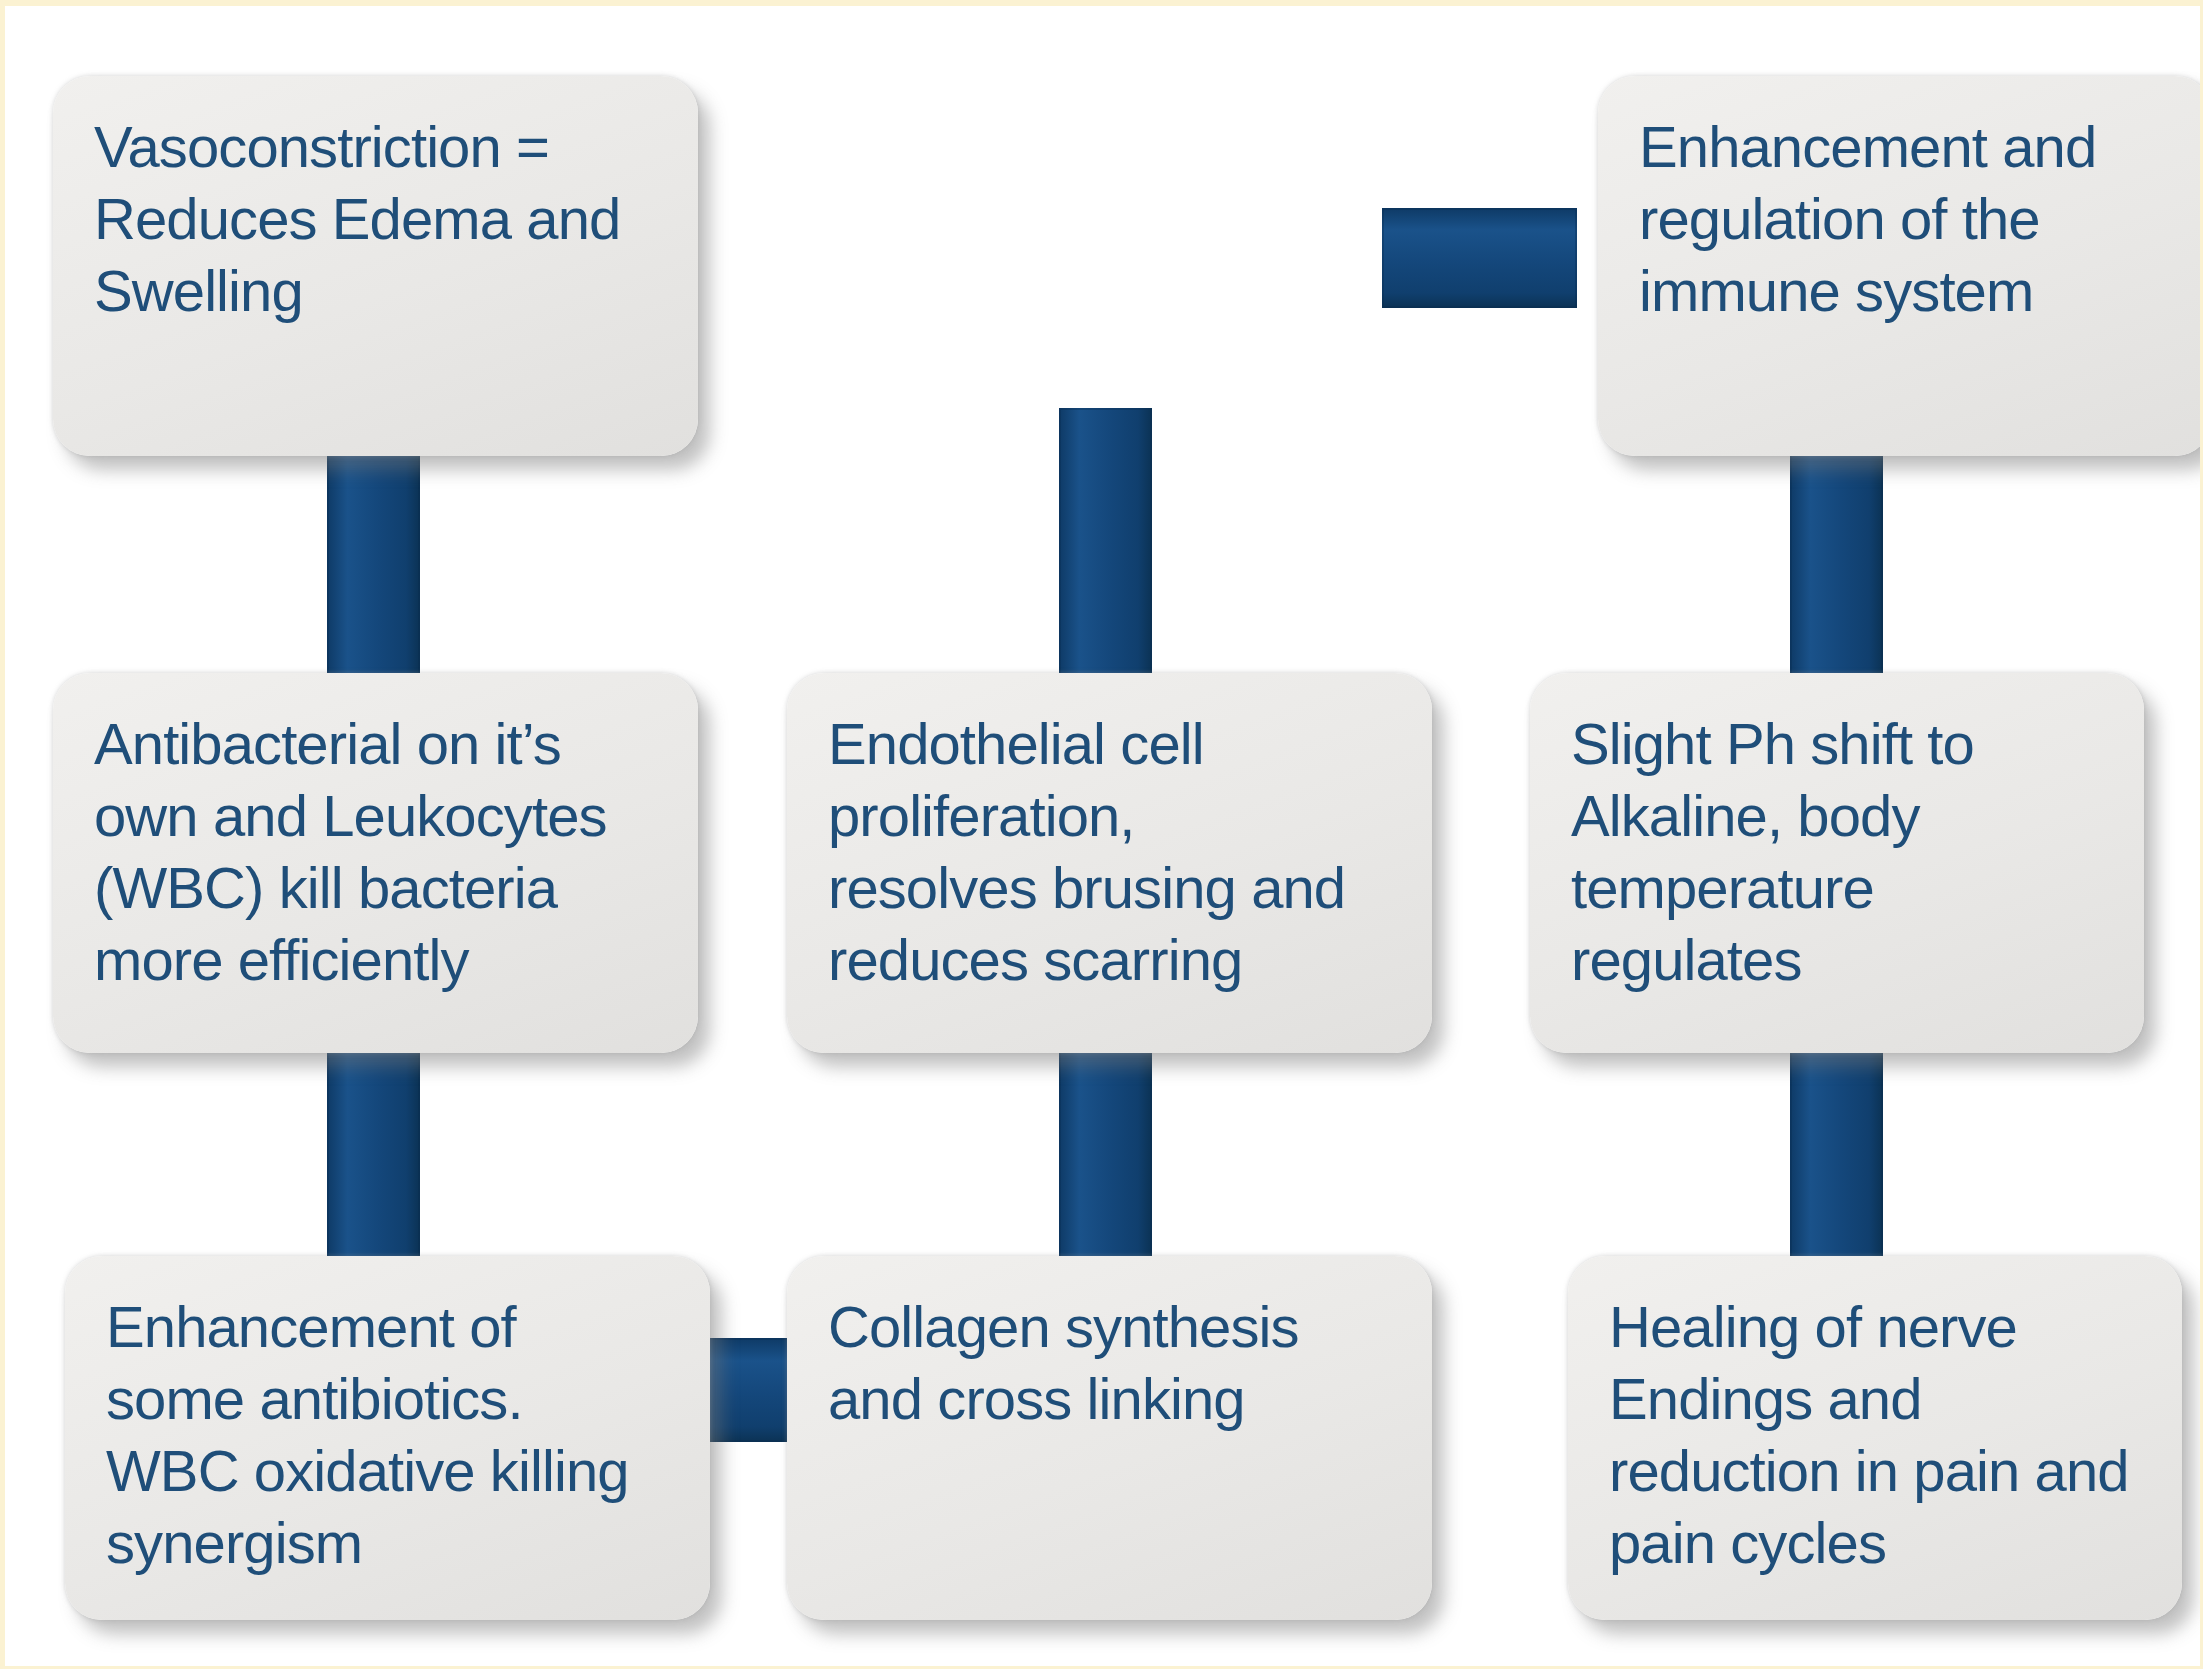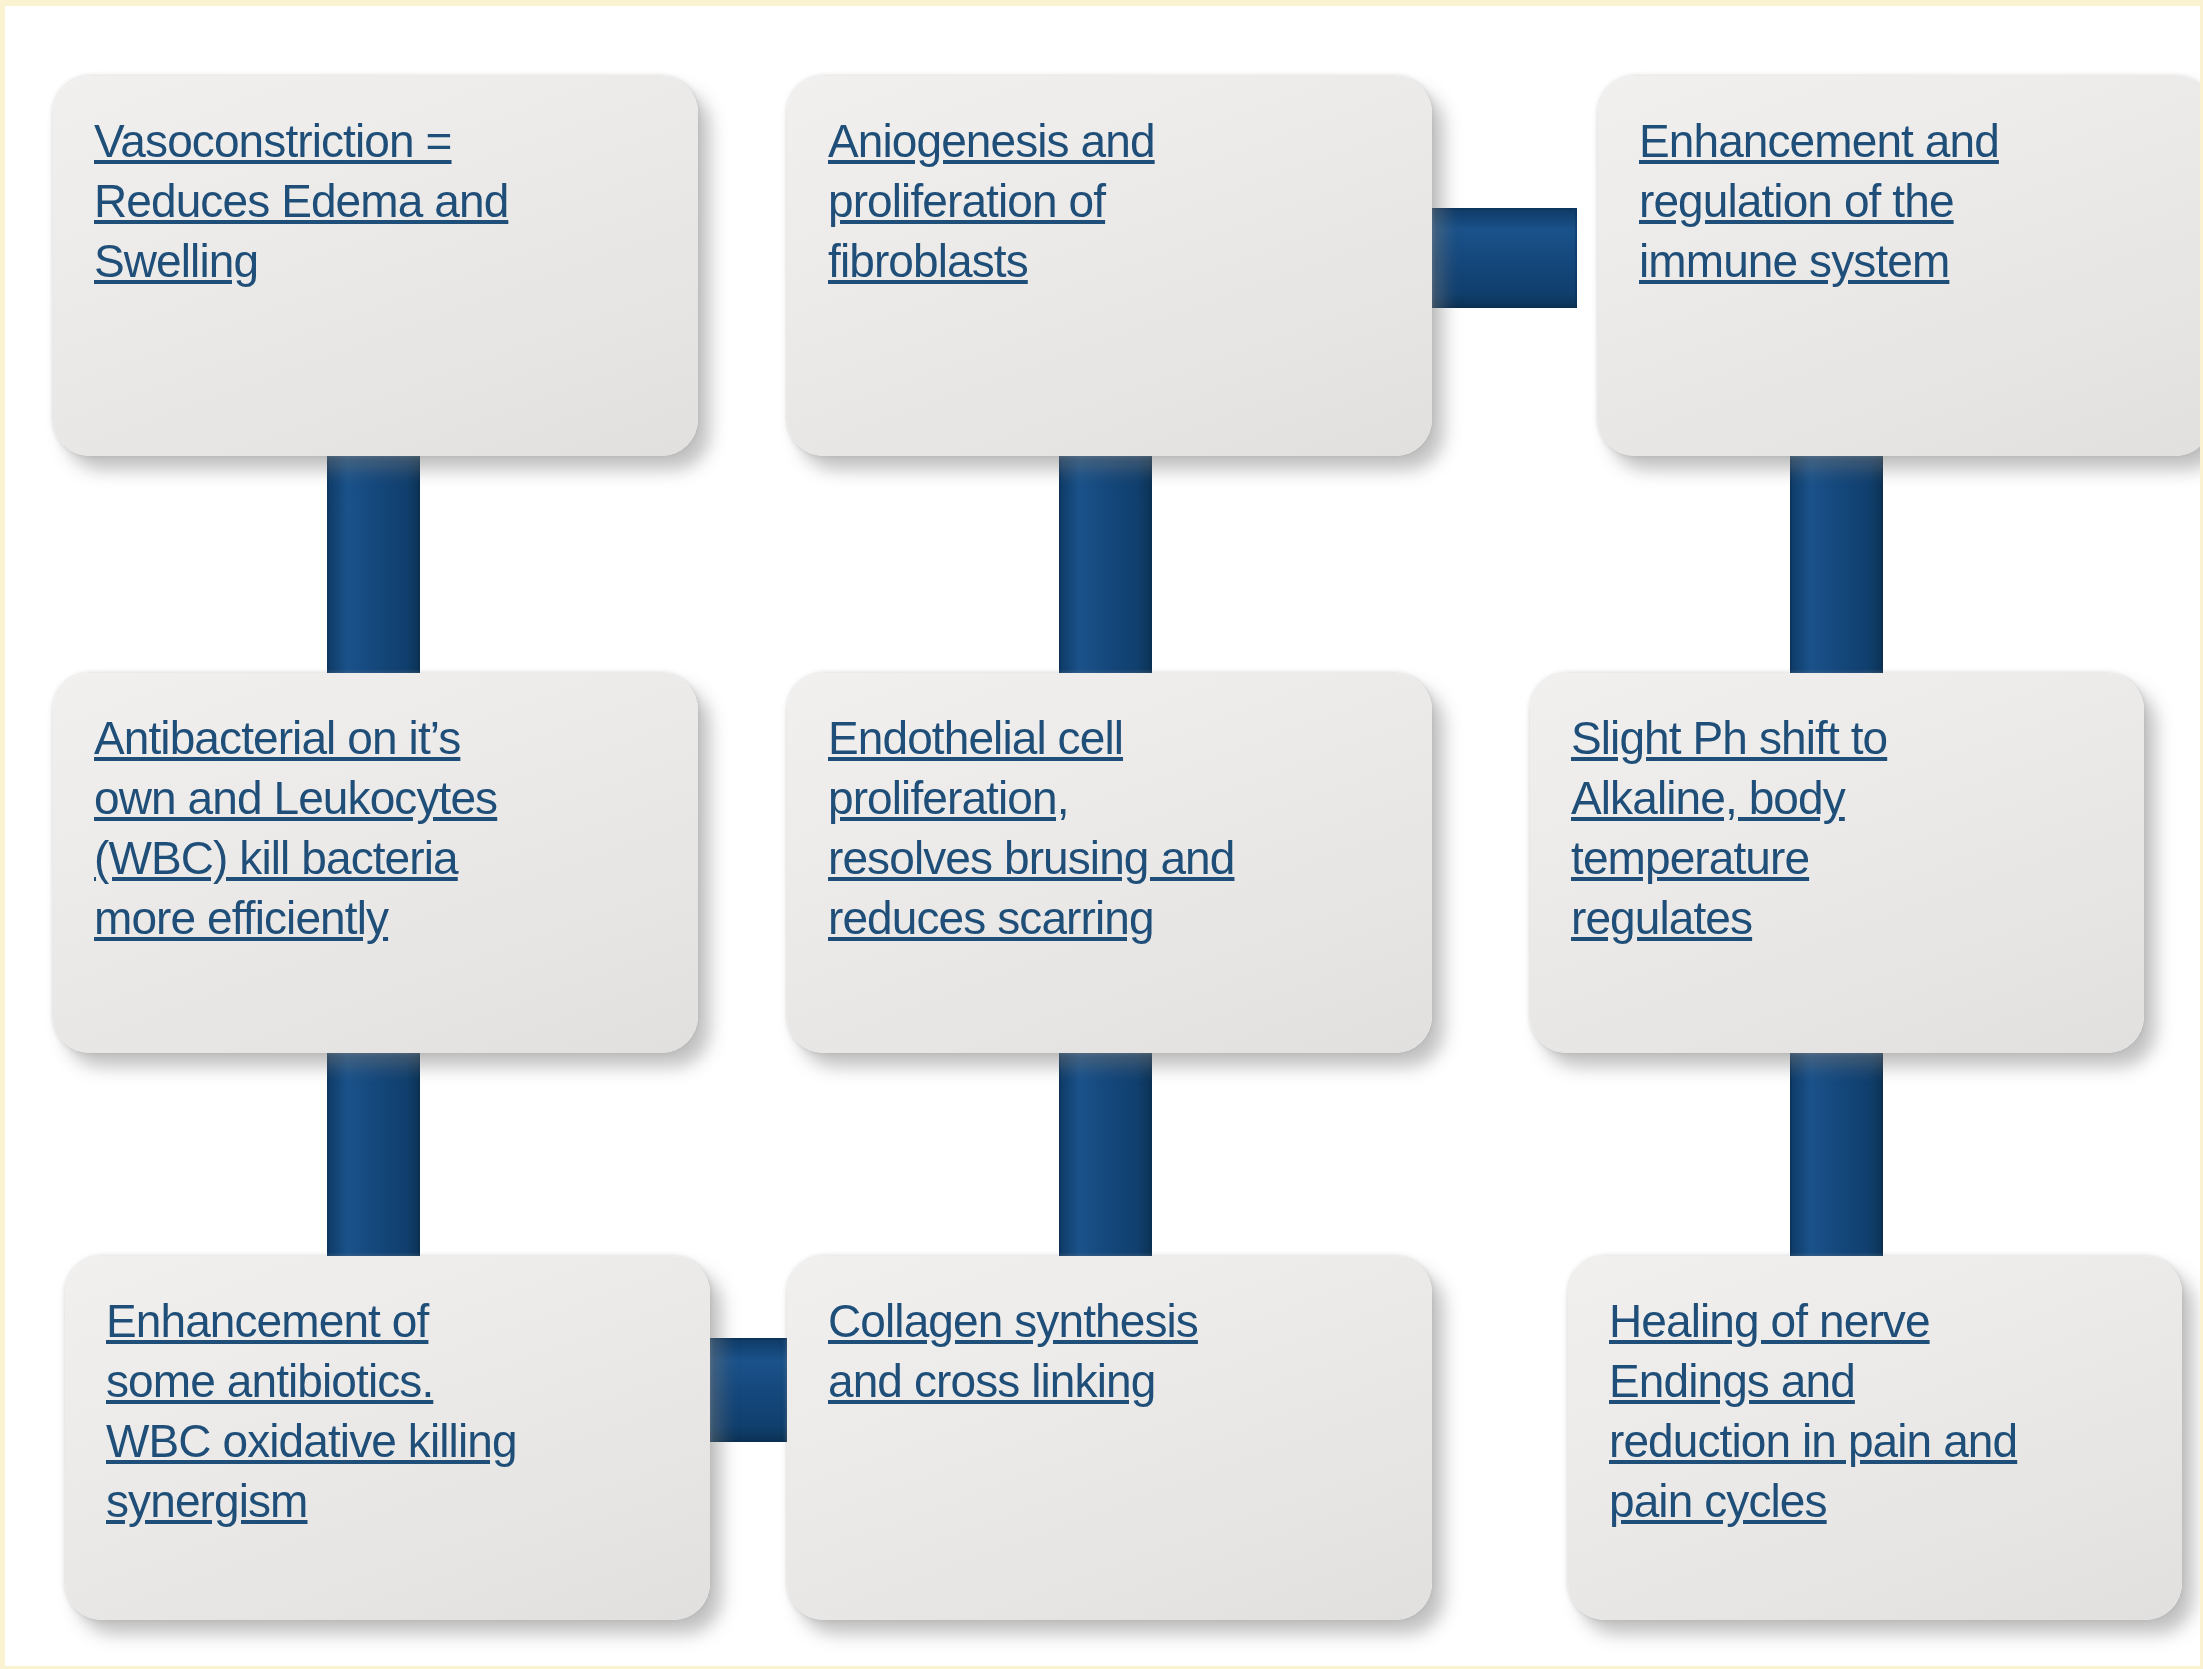--- a/index.html
+++ b/index.html
@@ -35,25 +35,24 @@
 
   
   .box{
     position:absolute;z-index:2;
     box-sizing:border-box;
     padding:35px 41px;
     border-radius:37px;
     background:linear-gradient(160deg,#f1f0ee 0%,#e9e8e6 55%,#e1e0de 100%);
     box-shadow:0 0 5.6px rgba(150,150,150,.4), 12px 14px 16.7px rgba(120,120,120,.45);
     color:#1f4e79;
-    font-size:46px;
-    line-height:60px;
+    font-size:58px;
+    line-height:72px;
     letter-spacing:-0.9px;
     white-space:pre-line;
-    text-decoration:underline;
   }
   #box-1{left:53px;   top:76px;   width:645px; height:380px;}
   #box-2{left:787px;  top:76px;   width:645px; height:380px;}
   #box-3{left:1598px; top:76px;   width:614px; height:380px;}
   #box-4{left:53px;   top:673px;  width:645px; height:380px;}
   #box-5{left:787px;  top:673px;  width:645px; height:380px;}
   #box-6{left:1530px; top:673px;  width:614px; height:380px;}
   #box-7{left:65px;   top:1256px; width:645px; height:364px;}
   #box-8{left:787px;  top:1256px; width:645px; height:364px;}
   #box-9{left:1568px; top:1256px; width:614px; height:364px;}
@@ -70,23 +69,20 @@
 
   <div class="conn v" id="conn-v-left"></div>
   <div class="conn v" id="conn-v-mid"></div>
   <div class="conn v" id="conn-v-right"></div>
   <div class="conn h" id="conn-h-top"></div>
   <div class="conn h" id="conn-h-bottom"></div>
 
   <div class="box" id="box-1">Vasoconstriction =
 Reduces Edema and
 Swelling</div>
-  <div class="box" id="box-2">Aniogenesis and
-proliferation of
-fibroblasts</div>
   <div class="box" id="box-3">Enhancement and
 regulation of the
 immune system</div>
   <div class="box" id="box-4">Antibacterial on it’s
 own and Leukocytes
 (WBC) kill bacteria
 more efficiently</div>
   <div class="box" id="box-5">Endothelial cell
 proliferation,
 resolves brusing and

